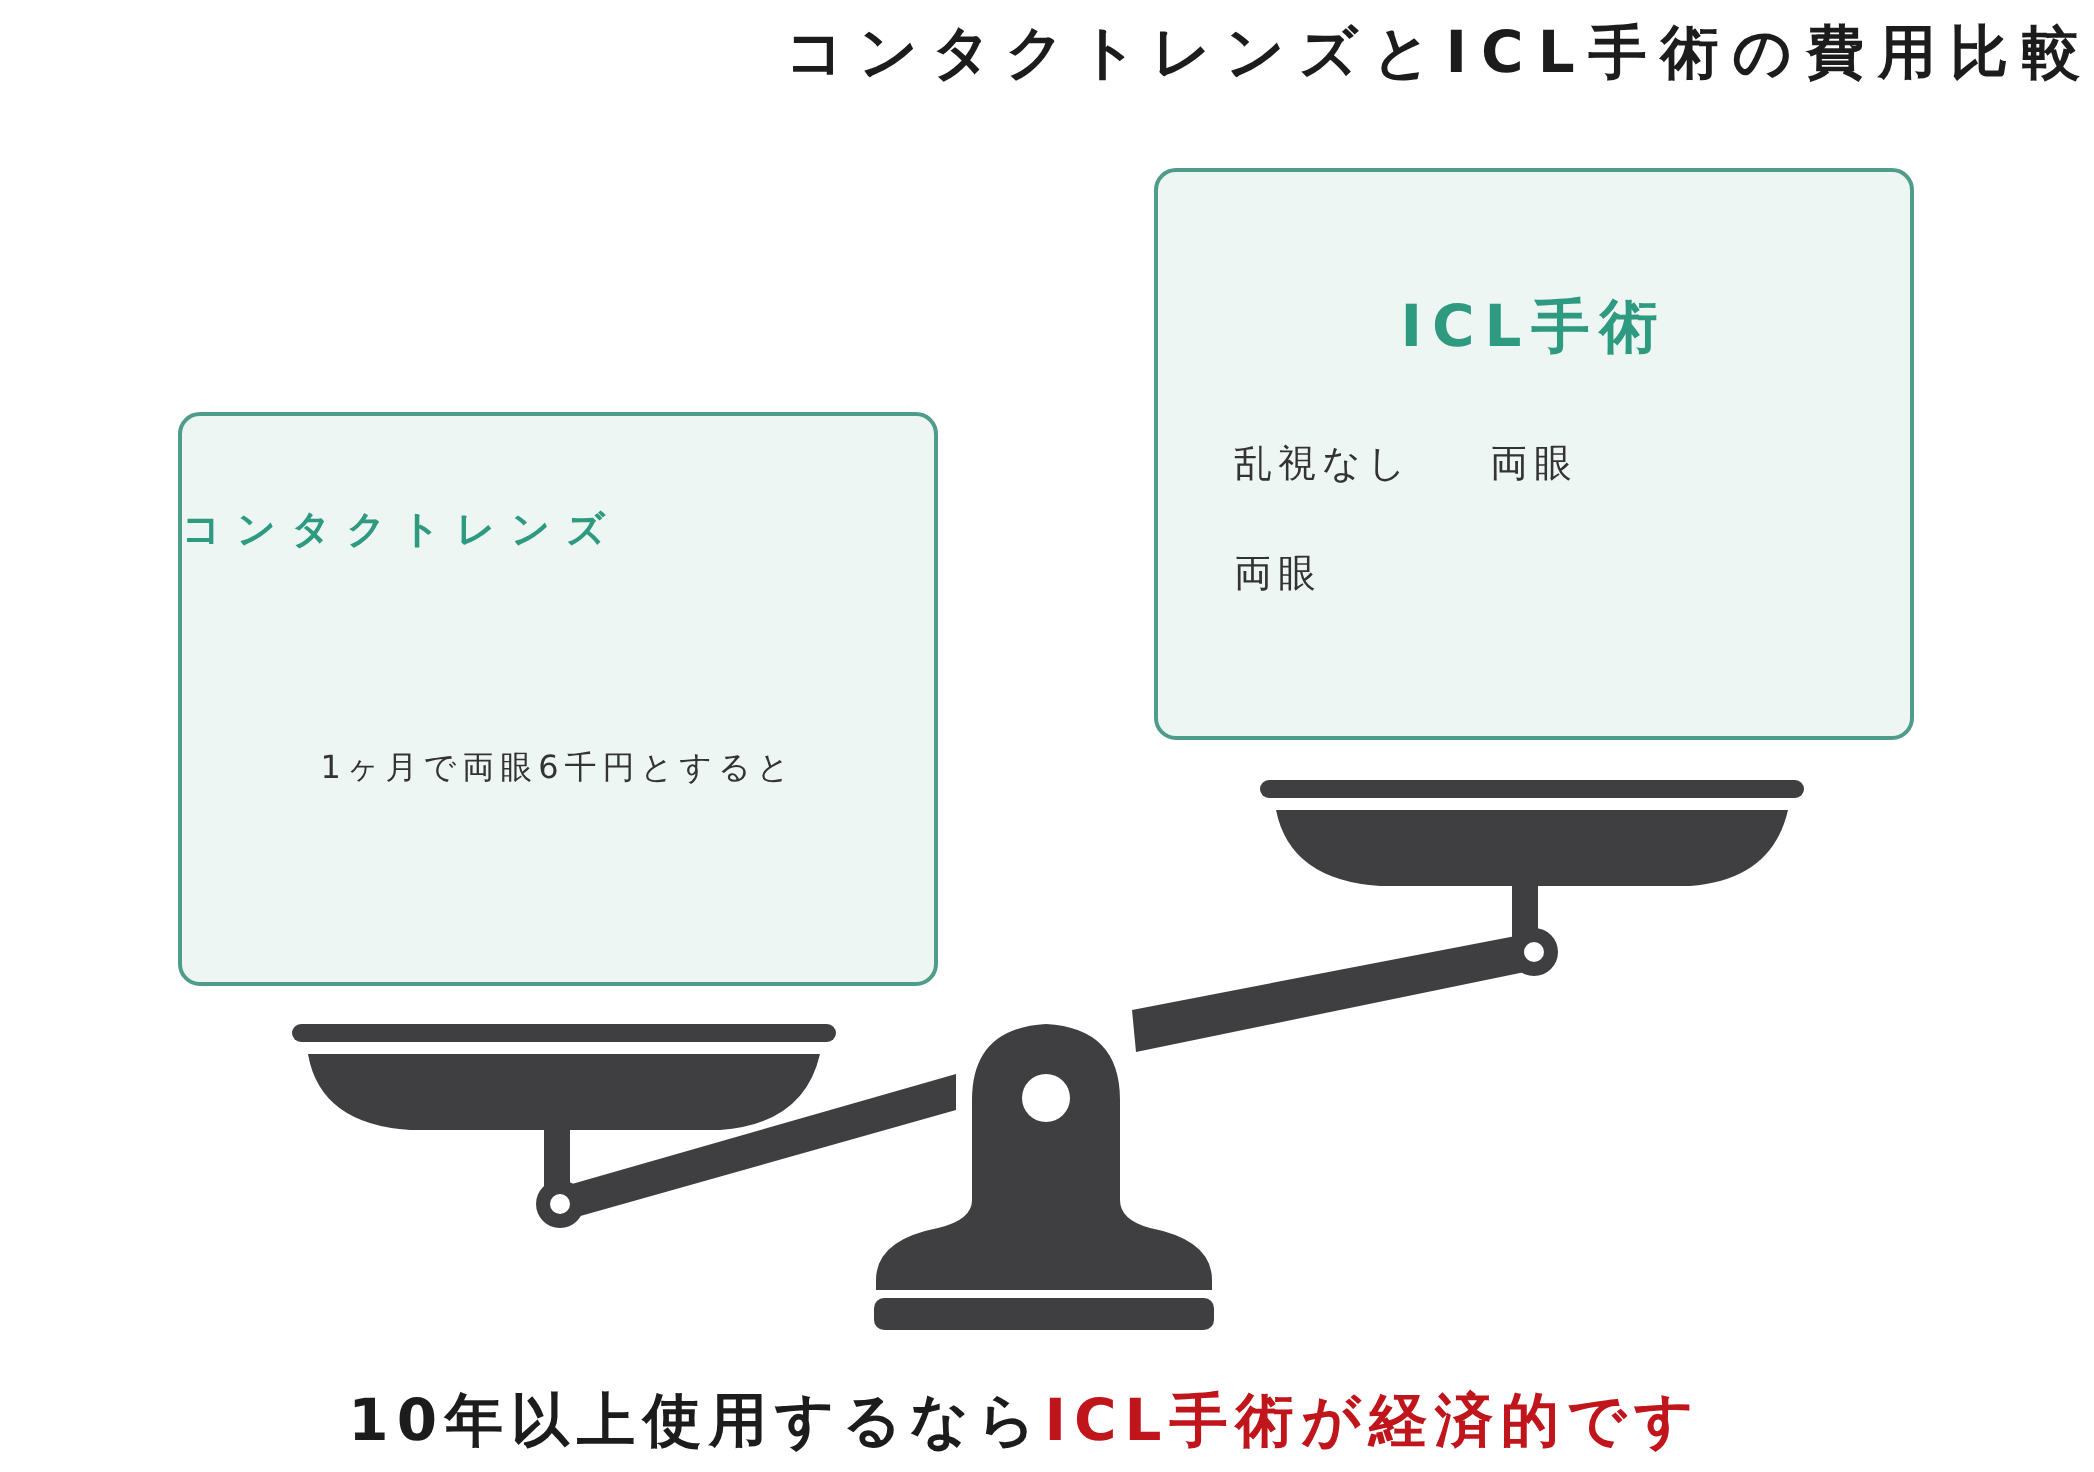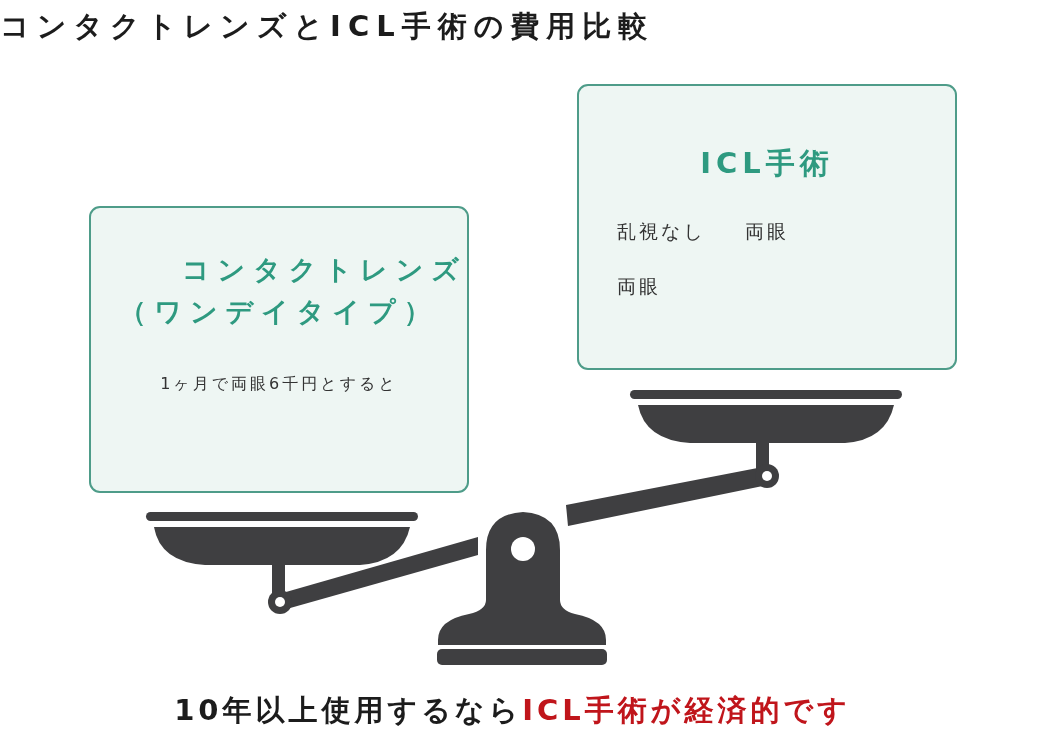--- a/index.html
+++ b/index.html
@@ -3,35 +3,35 @@
   <meta charset="utf-8">
   <style>
     html, body { margin: 0; padding: 0; }
     body {
       width: 1047px; height: 736px; background: #ffffff;
       position: relative; overflow: hidden;
       font-family: "DejaVu Sans", "Liberation Sans", sans-serif;
     }
     .title {
       position: absolute; left: 0; top: 4px; width: 1047px;
-      text-align: left; font-size: 29px; font-weight: bold;
+      text-align: right; font-size: 29px; font-weight: bold;
       color: #1c1c1c; letter-spacing: 7px; line-height: 44px;
     }
     .box {
       position: absolute; background: #eef6f3;
       border: 2.5px solid #4e9c89; border-radius: 11px;
       box-sizing: border-box;
     }
     .box.left { left: 89px; top: 206px; width: 380px; height: 287px; }
     .box.right { left: 577px; top: 84px; width: 380px; height: 286px; }
     .teal { color: #2e9a80; font-weight: bold; }
     .red { color: #c0151b; font-weight: bold; }
     .dark { color: #333333; }
     .abs { position: absolute; white-space: nowrap; }
-    .lh1 { left: 0; width: 100%; text-align: right; top: 44px; font-size: 27px; letter-spacing: 8px; }
+    .lh1 { left: 0; width: 100%; text-align: left; top: 44px; font-size: 19px; letter-spacing: 8px; }
     .lh2 { left: 0; width: 100%; text-align: center; top: 86px; font-size: 27px; letter-spacing: 8px; }
     .lsub { left: 0; width: 100%; text-align: center; top: 166px; font-size: 16px; letter-spacing: 3px; }
     .lbig { left: 0; width: 100%; text-align: center; top: 207px; font-size: 30px; letter-spacing: 3px; }
     .rh { left: 0; width: 100%; text-align: center; top: 58px; font-size: 29px; letter-spacing: 5px; }
     .rrow { left: 38px; font-size: 19px; letter-spacing: 3px; display: flex; align-items: flex-end; }
     .rrow .lbl { width: 128px; }
     .rrow .eye { width: 60px; }
     .rrow .price { font-size: 31px; letter-spacing: 2px; }
     .r1 { top: 133px; }
     .r2 { top: 188px; }
@@ -44,21 +44,20 @@
     .footer .k { color: #1c1c1c; }
     .footer .h { color: #c0151b; }
   </style>
 </head>
 <body>
 
 <div class="title">コンタクトレンズとICL手術の費用比較</div>
 
 <div class="box left">
   <div class="abs teal lh1">コンタクトレンズ</div>
-  <div class="abs teal lh2">（ワンデイタイプ）</div>
   <div class="abs dark lsub">1ヶ月で両眼6千円とすると</div>
 </div>
 
 <div class="box right">
   <div class="abs teal rh">ICL手術</div>
   <div class="abs rrow r1">
     <span class="dark lbl">乱視なし</span>
     <span class="dark eye">両眼</span>
   </div>
   <div class="abs rrow r2">

